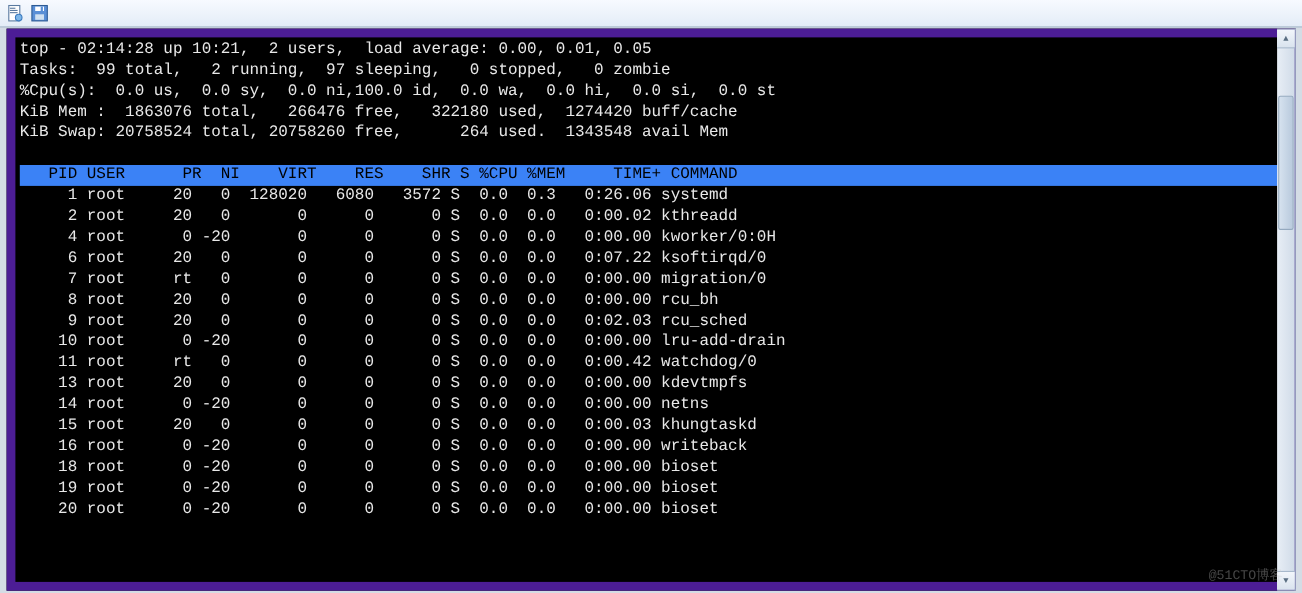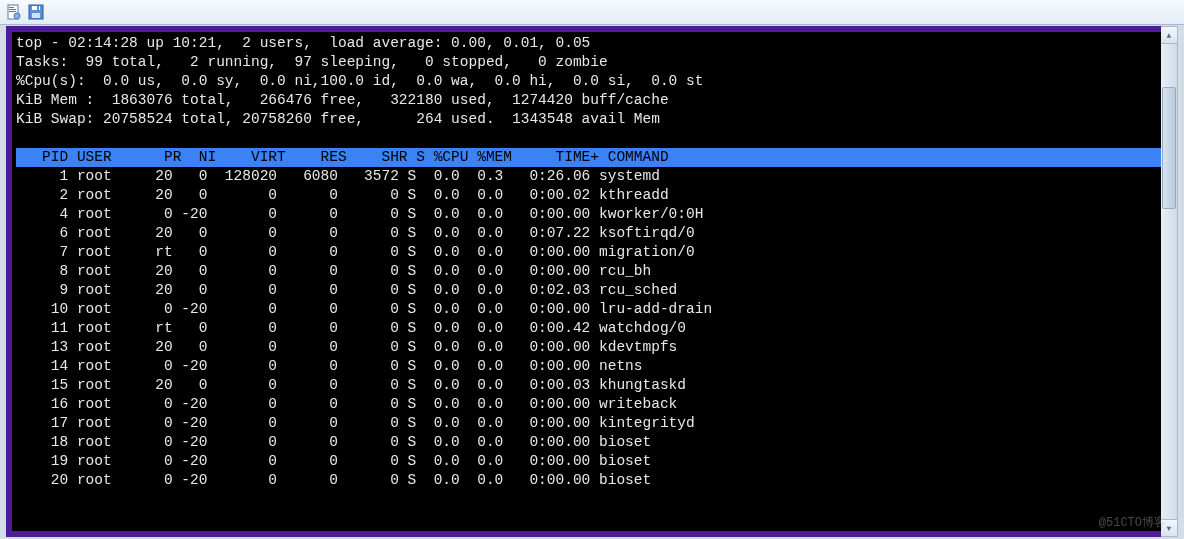--- a/index.html
+++ b/index.html
@@ -30,21 +30,21 @@
     padding-left: 6px;
     gap: 6px;
   }
   .toolbar svg { display: block; }
   .terminal-wrap {
     position: absolute;
     top: 26px;
     left: 6px;
     right: 6px;
     bottom: 2px;
-    border: 6px solid #4c1d95;
+    border: 8px solid #4c1d95;
     background: #000;
     overflow: hidden;
   }
   .scrollbar {
     position: absolute;
     top: 26px;
     right: 6px;
     width: 16px;
     bottom: 2px;
     background: linear-gradient(90deg, #e8eef6, #d0dbe8);
@@ -137,21 +137,20 @@
 </span><span>     6 root     20   0       0      0      0 S  0.0  0.0   0:07.22 ksoftirqd/0
 </span><span>     7 root     rt   0       0      0      0 S  0.0  0.0   0:00.00 migration/0
 </span><span>     8 root     20   0       0      0      0 S  0.0  0.0   0:00.00 rcu_bh
 </span><span>     9 root     20   0       0      0      0 S  0.0  0.0   0:02.03 rcu_sched
 </span><span>    10 root      0 -20       0      0      0 S  0.0  0.0   0:00.00 lru-add-drain
 </span><span>    11 root     rt   0       0      0      0 S  0.0  0.0   0:00.42 watchdog/0
 </span><span>    13 root     20   0       0      0      0 S  0.0  0.0   0:00.00 kdevtmpfs
 </span><span>    14 root      0 -20       0      0      0 S  0.0  0.0   0:00.00 netns
 </span><span>    15 root     20   0       0      0      0 S  0.0  0.0   0:00.03 khungtaskd
 </span><span>    16 root      0 -20       0      0      0 S  0.0  0.0   0:00.00 writeback
-</span><span>    17 root      0 -20       0      0      0 S  0.0  0.0   0:00.00 kintegrityd
 </span><span>    18 root      0 -20       0      0      0 S  0.0  0.0   0:00.00 bioset
 </span><span>    19 root      0 -20       0      0      0 S  0.0  0.0   0:00.00 bioset
 </span><span>    20 root      0 -20       0      0      0 S  0.0  0.0   0:00.00 bioset
 </span></div>
 </div>
 
 <div class="scrollbar">
   <div class="btn">▲</div>
   <div class="thumb"></div>
   <div class="btn bot">▼</div>

